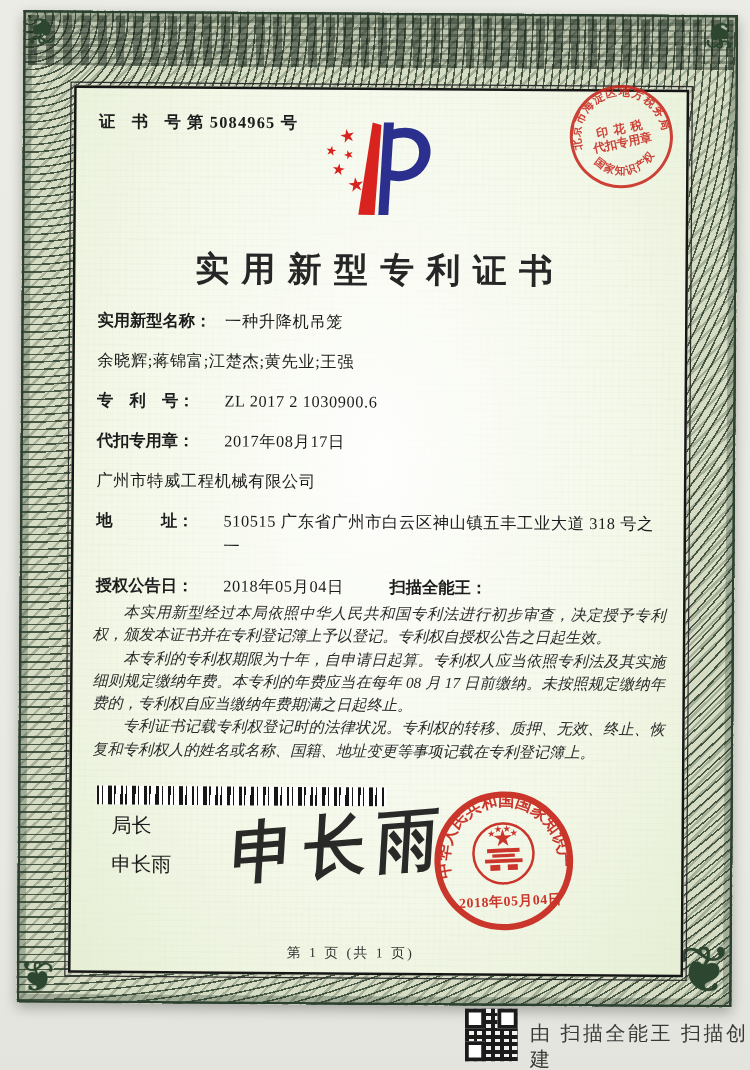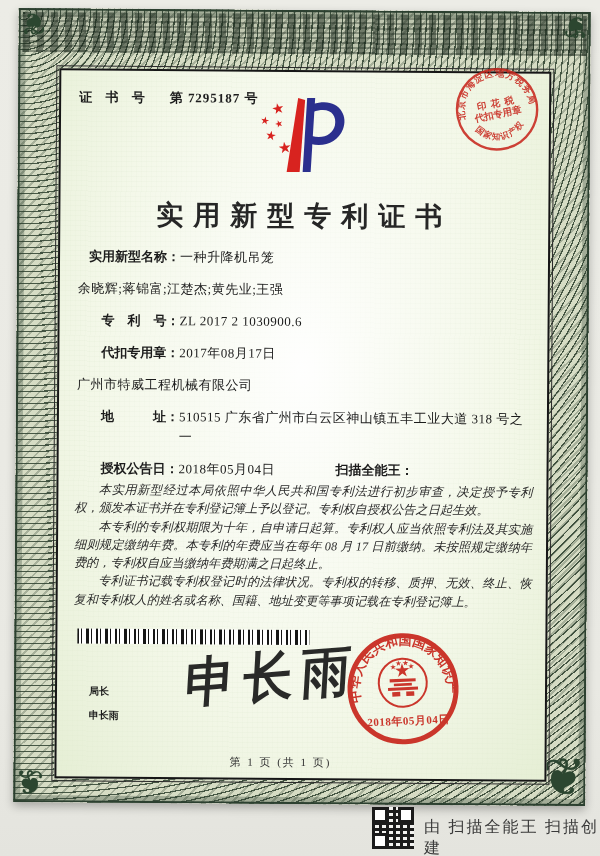--- a/index.html
+++ b/index.html
@@ -33,51 +33,51 @@
   .paper{
     position:absolute; left:41px; top:60px; width:488px; height:706px;
     border:2px solid #161616; outline:1px solid #2a2a2a; outline-offset:2px;
     background:
       radial-gradient(ellipse at 50% 42%, rgba(255,255,255,.95) 0%, rgba(243,248,231,.55) 60%, rgba(227,237,209,.85) 100%),
       repeating-linear-gradient(0deg, rgba(150,185,130,.10) 0 1px, transparent 1px 5px),
       repeating-linear-gradient(90deg, rgba(150,185,130,.07) 0 1px, transparent 1px 5px),
       #f4f7ea;
   }
   .cert-no{position:absolute; left:18px; top:18px; font-size:13px; color:#1d1d1d; font-weight:bold;}
-  .cert-no .lab{letter-spacing:5px; margin-right:20px;}
+  .cert-no .lab{letter-spacing:5px; margin-right:0;}
   .cert-no .val{letter-spacing:1px;}
   
   .tax-seal{position:absolute; left:388px; top:-12px; width:96px; height:96px; transform:rotate(-12deg); opacity:.88;}
   .main-seal{position:absolute; left:286px; top:556px; width:120px; height:120px; transform:rotate(-3deg); opacity:.93; z-index:6;}
   
   .logo{position:absolute; left:188px; top:22px; width:110px; height:84px;}
   .title{
     position:absolute; left:0; right:0; top:126px; text-align:center;
     font-size:27px; font-weight:bold; letter-spacing:10px; color:#262626;
   }
   
   .fields{position:absolute; left:18px; right:14px; top:176px; font-size:13px; color:#1c1c1c;}
   .frow{display:flex; line-height:20px; margin-bottom:12px;}
-  .frow .flabel{flex:0 0 102px; font-weight:bold; white-space:nowrap;text-align:right;}
+  .frow .flabel{flex:0 0 102px; font-weight:bold; white-space:nowrap;}
   .frow .fvalue{flex:1; letter-spacing:.5px;}
   .frow.dual{gap:0;}
   .frow.dual .col{display:flex; }
   .frow.dual .col.left{flex:0 0 235px;}
   
   .bodytext{
     position:absolute; left:16px; right:14px; top:410px;
     font-size:12.2px; line-height:1.5; color:#2a2a2a; text-align:justify; font-style:italic;
   }
   .bodytext p{margin:0; text-indent:2em;}
   
   .barcode{
     position:absolute; left:20px; top:558px; width:232px; height:15px;
     background:repeating-linear-gradient(90deg,#161616 0 2px,#fff 2px 4px,#161616 4px 5px,#fff 5px 9px,#161616 9px 12px,#fff 12px 14px,#161616 14px 15px,#fff 15px 19px);
   }
-  .director{position:absolute; left:32px; top:614px; font-size:10px; font-weight:bold; color:#1b1b1b; font-family:"Liberation Sans","DejaVu Sans",sans-serif;}
+  .director{position:absolute; left:32px; top:580px; font-size:16px; font-weight:normal; color:#1b1b1b; font-family:"Liberation Sans","DejaVu Sans",sans-serif;}
   .director .name{margin-top:10px;}
   .signature{
     position:absolute; left:128px; top:572px; z-index:2;
     font-size:50px; font-weight:bold; color:#141414; letter-spacing:8px;
     transform:rotate(-5deg) skewX(-8deg) scaleY(1.08); opacity:.9;
   }
   .pfoot{position:absolute; left:0; right:40px; bottom:8px; text-align:center; font-size:11px; letter-spacing:2px; color:#333;}
   
   .scanbar{position:absolute; left:0; top:804px; width:600px; height:52px;}
   .qr{
@@ -102,21 +102,21 @@
 
   <div class="cert">
     <span class="corner tl">❦</span>
     <span class="corner tr">❦</span>
     <span class="corner bl">❦</span>
     <span class="corner br">❦</span>
 
     <div class="paper">
 
       <div class="cert-no">
-        <span class="lab">证 书 号</span><span class="val">第 7295187 号</span>
+        <span class="lab">证 书 号</span><span class="val">第 5084965 号</span>
       </div>
 
       <svg class="tax-seal" viewBox="0 0 96 96">
         <defs>
           <path id="taxTop" d="M 15.5,53.7 A 33,33 0 1 1 80.5,53.7" fill="none"></path>
           <path id="taxBot" d="M 22,63 A 30,30 0 0 0 74,63" fill="none"></path>
         </defs>
         <circle cx="48" cy="48" r="40" fill="none" stroke="#c8281e" stroke-width="2.4"></circle>
         <text font-size="9" font-weight="bold" class="red" letter-spacing="1">
           <textPath href="#taxTop" startOffset="2">北京市海淀区地方税务局</textPath>

